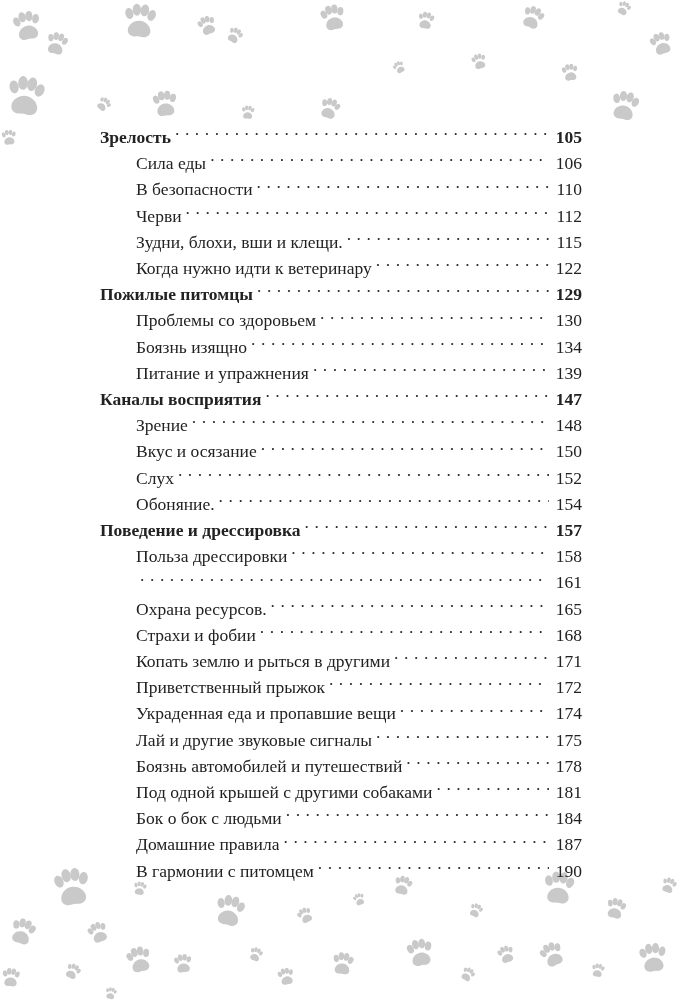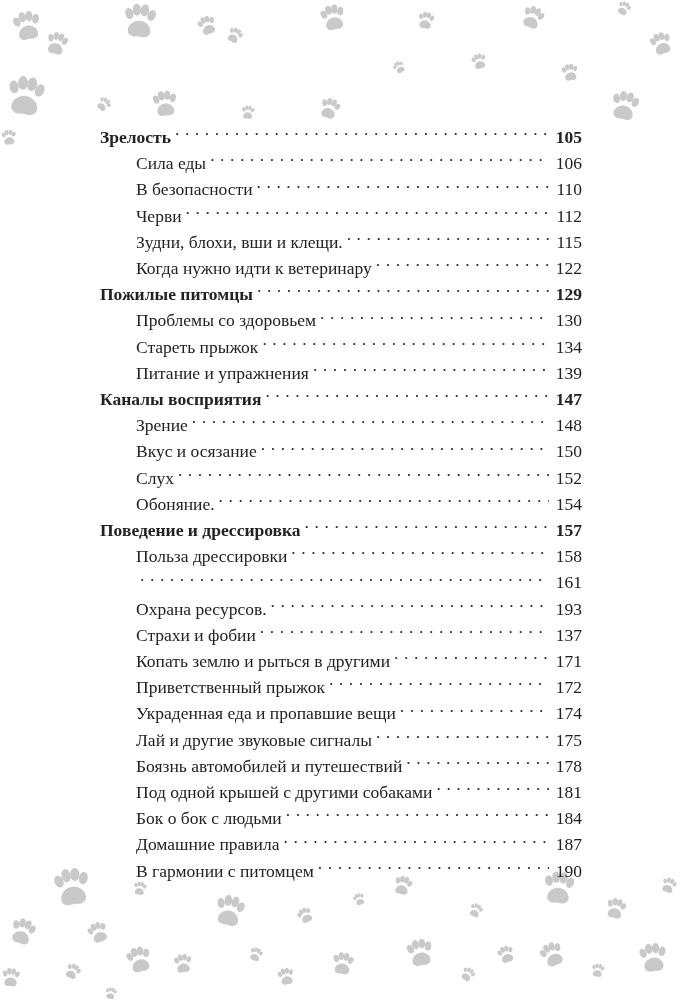--- a/index.html
+++ b/index.html
@@ -535,21 +535,21 @@
       <span class="toc-title">Пожилые питомцы</span>
       <span class="dots"></span>
       <span class="toc-page">129</span>
     </div>
     <div class="toc-row level-2">
       <span class="toc-title">Проблемы со здоровьем</span>
       <span class="dots"></span>
       <span class="toc-page">130</span>
     </div>
     <div class="toc-row level-2">
-      <span class="toc-title">Стареть прыжок</span>
+      <span class="toc-title">Боязнь изящно</span>
       <span class="dots"></span>
       <span class="toc-page">134</span>
     </div>
     <div class="toc-row level-2">
       <span class="toc-title">Питание и упражнения</span>
       <span class="dots"></span>
       <span class="toc-page">139</span>
     </div>
     <div class="toc-row level-1">
       <span class="toc-title">Каналы восприятия</span>
@@ -586,26 +586,26 @@
       <span class="dots"></span>
       <span class="toc-page">158</span>
     </div>
     <div class="toc-row level-2">
       <span class="dots"></span>
       <span class="toc-page">161</span>
     </div>
     <div class="toc-row level-2">
       <span class="toc-title">Охрана ресурсов.</span>
       <span class="dots"></span>
-      <span class="toc-page">193</span>
+      <span class="toc-page">165</span>
     </div>
     <div class="toc-row level-2">
       <span class="toc-title">Страхи и фобии</span>
       <span class="dots"></span>
-      <span class="toc-page">137</span>
+      <span class="toc-page">168</span>
     </div>
     <div class="toc-row level-2">
       <span class="toc-title">Копать землю и рыться в другими</span>
       <span class="dots"></span>
       <span class="toc-page">171</span>
     </div>
     <div class="toc-row level-2">
       <span class="toc-title">Приветственный прыжок</span>
       <span class="dots"></span>
       <span class="toc-page">172</span>

